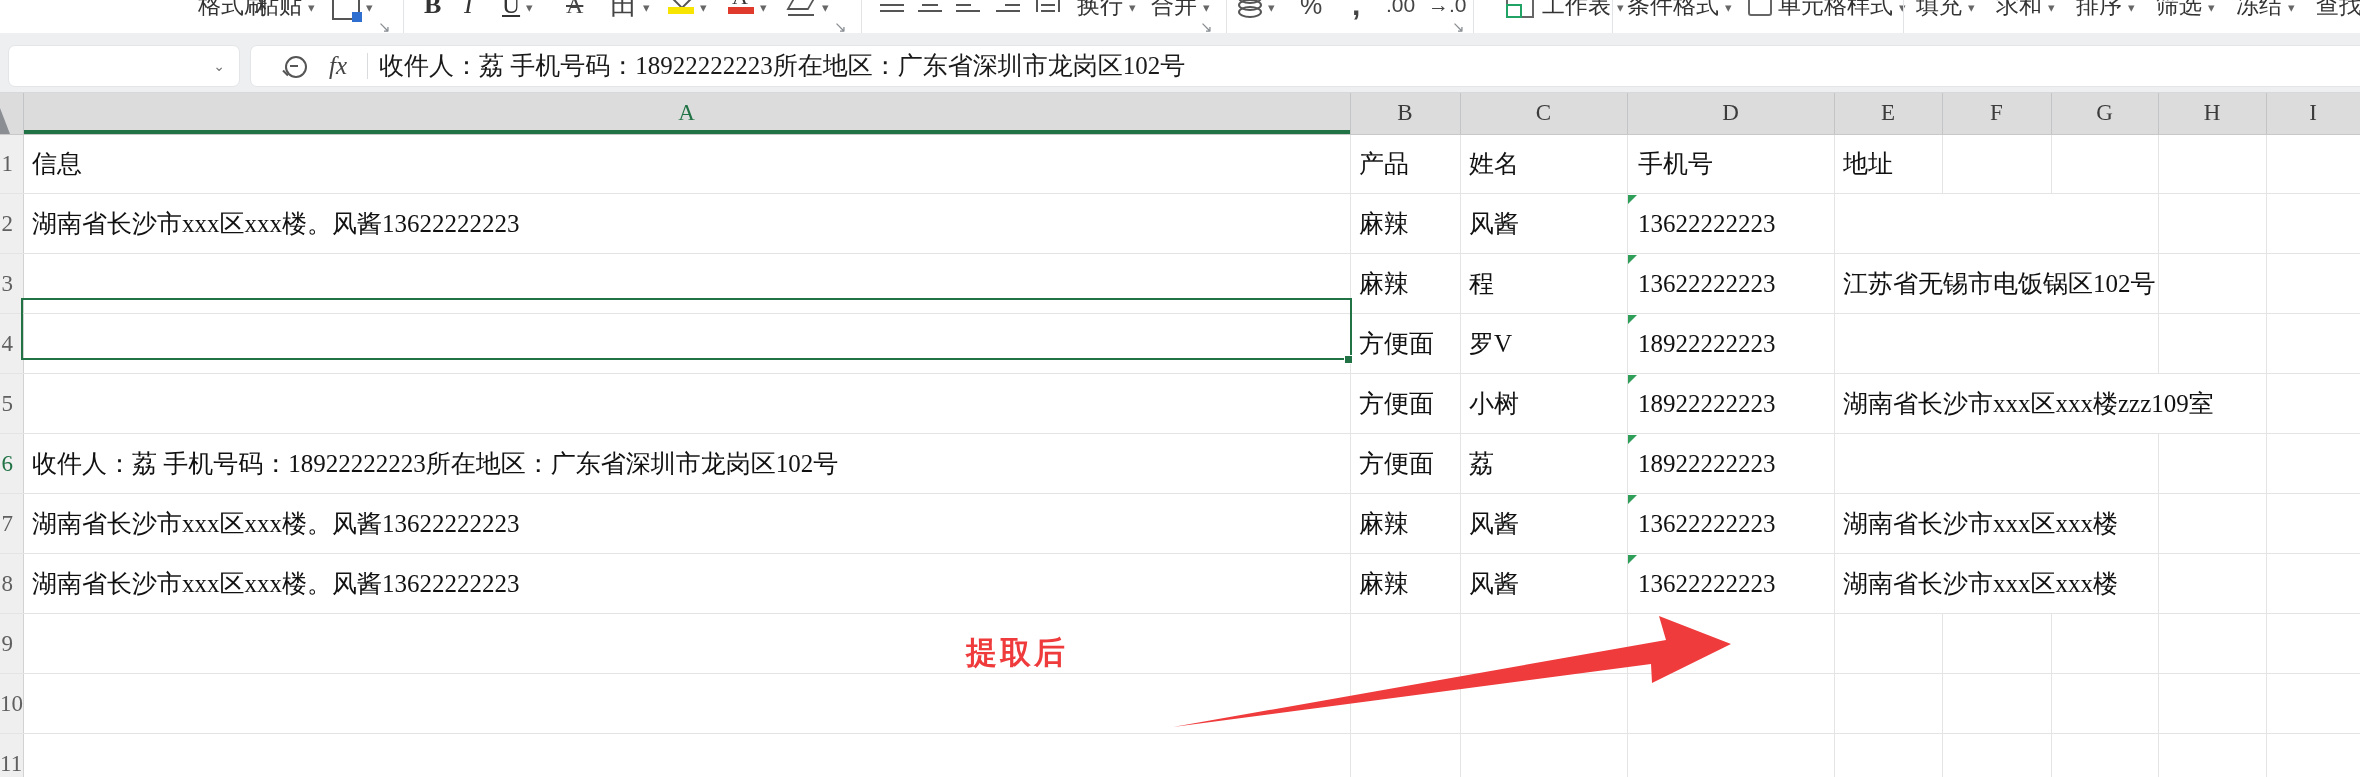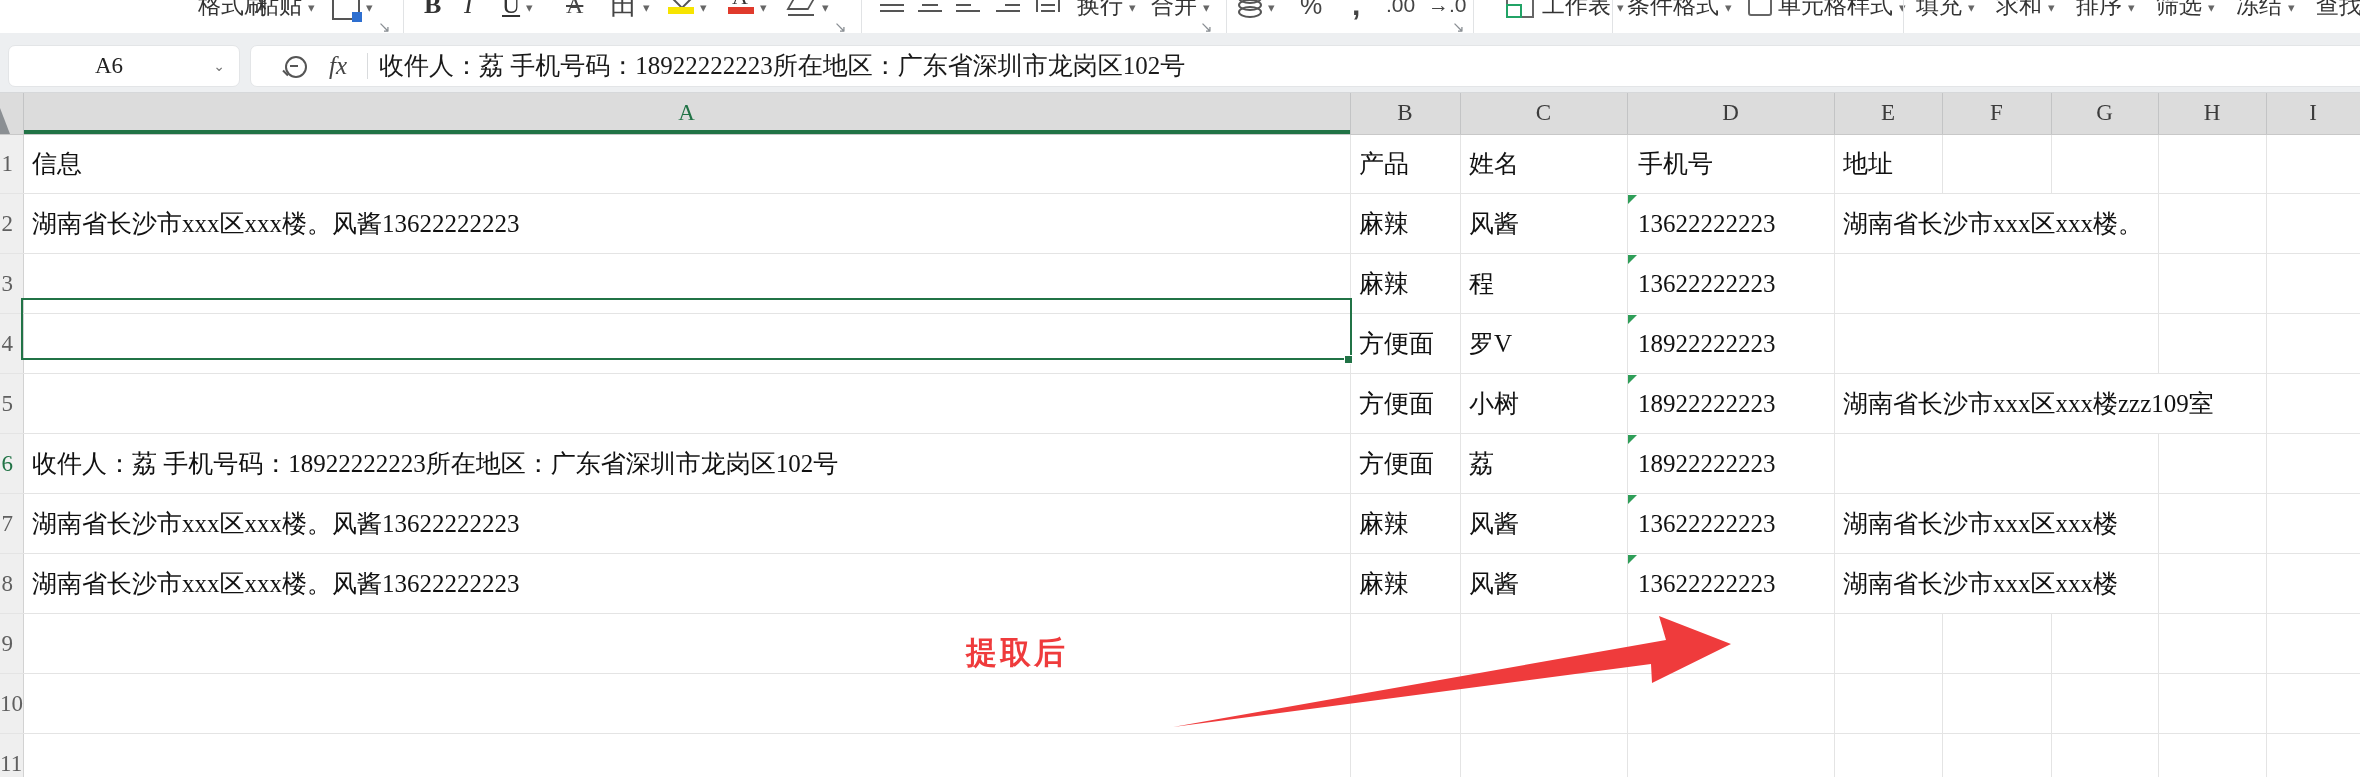--- a/index.html
+++ b/index.html
@@ -231,21 +231,20 @@
       </div>
   </div>
   <span class="launcher" style="left:378px;top:18px">↘</span>
   <span class="launcher" style="left:834px;top:18px">↘</span>
   <span class="launcher" style="left:1200px;top:18px">↘</span>
   <span class="launcher" style="left:1452px;top:18px">↘</span>
 </div>
 
 <div class="fbar">
   <div class="namebox">
-    <span class="nb-text">A6</span>
     <span class="nb-chev">⌄</span>
   </div>
   <div class="fx-field">
     <span class="mag">
         <i></i>
         <b></b>
       </span>
     <span class="fx-lbl">fx</span>
     <span class="fx-sep"></span>
     <span class="fx-text">收件人：荔 手机号码：18922222223所在地区：广东省深圳市龙岗区102号</span>
@@ -300,35 +299,35 @@
       <div class="vseg" style="left: 1460px;"></div>
       <div class="vseg" style="left: 1627px;"></div>
       <div class="vseg" style="left: 1834px;"></div>
       <div class="vseg" style="left: 2158px;"></div>
       <div class="vseg" style="left: 2266px;"></div>
       <span class="rnum">2</span>
       <span class="ctext" style="left: 32px;">湖南省长沙市xxx区xxx楼。风酱13622222223</span>
       <span class="ctext" style="left: 1359px;">麻辣</span>
       <span class="ctext" style="left: 1469px;">风酱</span>
       <span class="ctext" style="left: 1638px;">13622222223</span>
-      <span class="ctext" style="left: 1843px;">湖南省长沙市xxx区xxx楼。</span>
       <span class="tri" style="left: 1628px; top: 1px;"></span>
     </div>
     <div class="g-row" style="top: 120px;">
       <div class="hline"></div>
       <div class="vseg" style="left: 1350px;"></div>
       <div class="vseg" style="left: 1460px;"></div>
       <div class="vseg" style="left: 1627px;"></div>
       <div class="vseg" style="left: 1834px;"></div>
       <div class="vseg" style="left: 2158px;"></div>
       <div class="vseg" style="left: 2266px;"></div>
       <span class="rnum">3</span>
       <span class="ctext" style="left: 1359px;">麻辣</span>
       <span class="ctext" style="left: 1469px;">程</span>
       <span class="ctext" style="left: 1638px;">13622222223</span>
+      <span class="ctext" style="left: 1843px;">江苏省无锡市电饭锅区102号</span>
       <span class="tri" style="left: 1628px; top: 1px;"></span>
     </div>
     <div class="g-row" style="top: 180px;">
       <div class="hline"></div>
       <div class="vseg" style="left: 1350px;"></div>
       <div class="vseg" style="left: 1460px;"></div>
       <div class="vseg" style="left: 1627px;"></div>
       <div class="vseg" style="left: 1834px;"></div>
       <div class="vseg" style="left: 2158px;"></div>
       <div class="vseg" style="left: 2266px;"></div>

